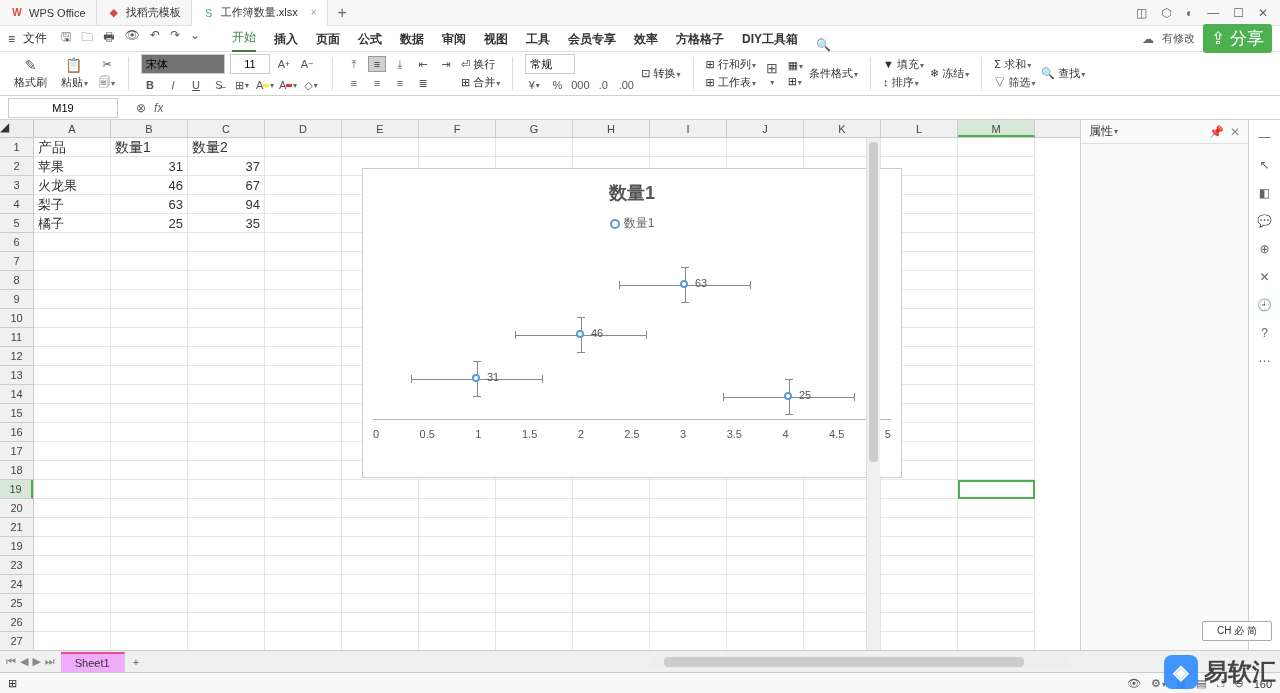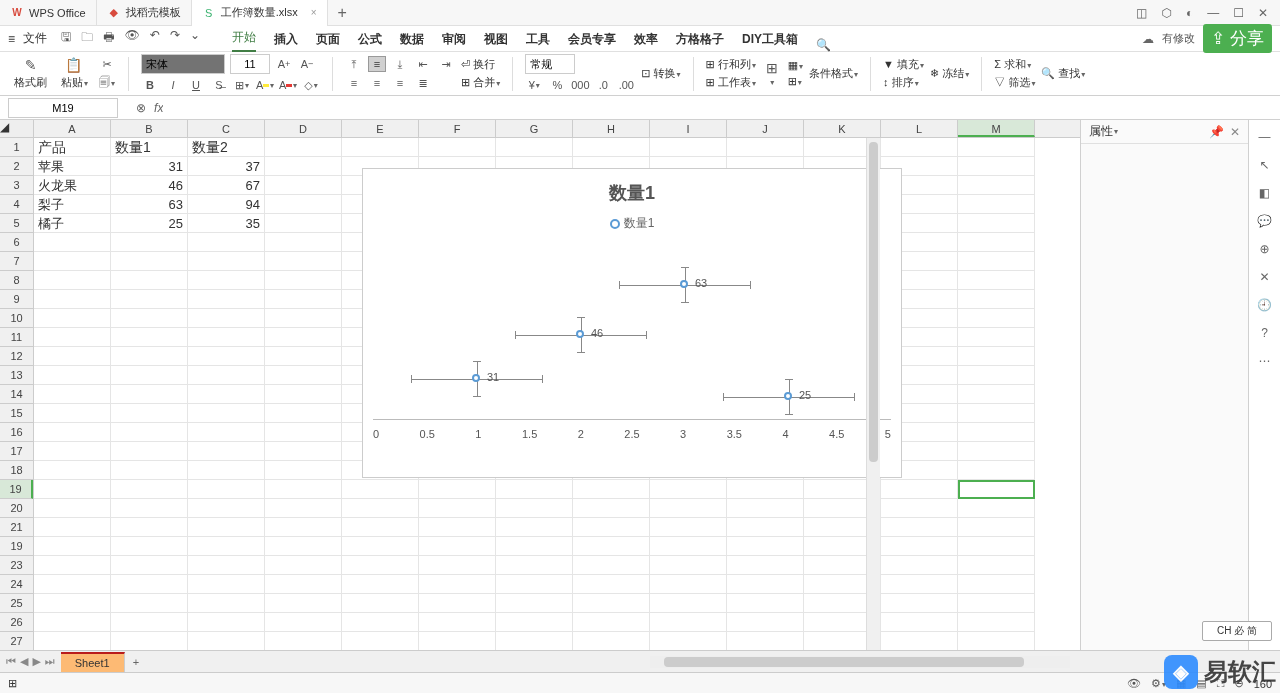--- a/index.html
+++ b/index.html
@@ -100,21 +100,21 @@
 .vtoolbar { width: 32px; border-left: 1px solid #d0d0d0; display: flex; flex-direction: column; align-items: center; gap: 14px; padding-top: 10px; }
 .vtool { color: #666; cursor: pointer; }
 
 
 .scroll-v { position: absolute; right: 200px; top: 18px; bottom: 0; width: 14px; background: #f0f0f0; border-left: 1px solid #ddd; }
 .scroll-v-thumb { position: absolute; left: 2px; right: 2px; top: 4px; height: 320px; background: #ccc; border-radius: 4px; }
 
 
 .sheet-tabs { height: 22px; display: flex; align-items: center; border-top: 1px solid #ccc; background: #f0f0f0; font-size: 11px; }
 .nav-btns { display: flex; gap: 4px; padding: 0 6px; color: #888; }
-.sheet-tab { padding: 3px 14px; background: #fdba74; border-right: 1px solid #ccc; border-top: 2px solid #b91c1c; font-weight: 500; }
+.sheet-tab { padding: 3px 14px; background: #f0abfc; border-right: 1px solid #ccc; border-top: 2px solid #ec4899; font-weight: 500; }
 .add-sheet { padding: 0 8px; color: #666; }
 .hscroll { margin-left: auto; width: 420px; height: 12px; background: #eee; margin-right: 210px; position: relative; }
 .hscroll-thumb { position: absolute; left: 14px; width: 360px; top: 1px; bottom: 1px; background: #ccc; border-radius: 4px; }
 
 
 .statusbar { height: 22px; display: flex; align-items: center; border-top: 1px solid #ccc; background: #f7f7f7; font-size: 11px; padding: 0 8px; }
 .status-right { margin-left: auto; display: flex; gap: 10px; align-items: center; color: #555; }
 .zoom-val { color: #333; }
 
 

